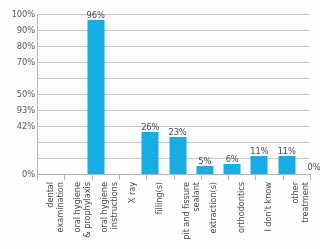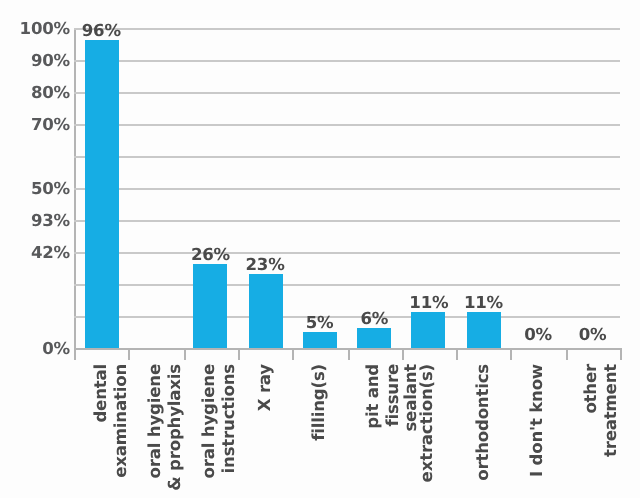--- a/index.html
+++ b/index.html
@@ -7,21 +7,20 @@
     padding: 0;
     background: #ffffff;
   }
   #chart-root {
     position: relative;
     width: 320px;
     height: 249px;
     background: #fdfdfd;
     font-family: "DejaVu Sans", sans-serif;
     overflow: hidden;
-    font-weight: bold;
   }
 
   
   .plot-area {
     position: absolute;
     left: 37px;
     top: 14px;
     width: 273px;
     height: 160px;
   }
@@ -74,20 +73,21 @@
     position: absolute;
     left: 0;
     top: 0;
     width: 100%;
     height: 100%;
   }
   .bar-slot {
     position: absolute;
     bottom: 0;
     top: 16px;
+    margin-left: 45px;
   }
   .bar {
     position: absolute;
     bottom: 0;
     left: 50%;
     transform: translateX(-50%);
     width: 17px;
     background: #16ade4;
   }
   .bar-label {

